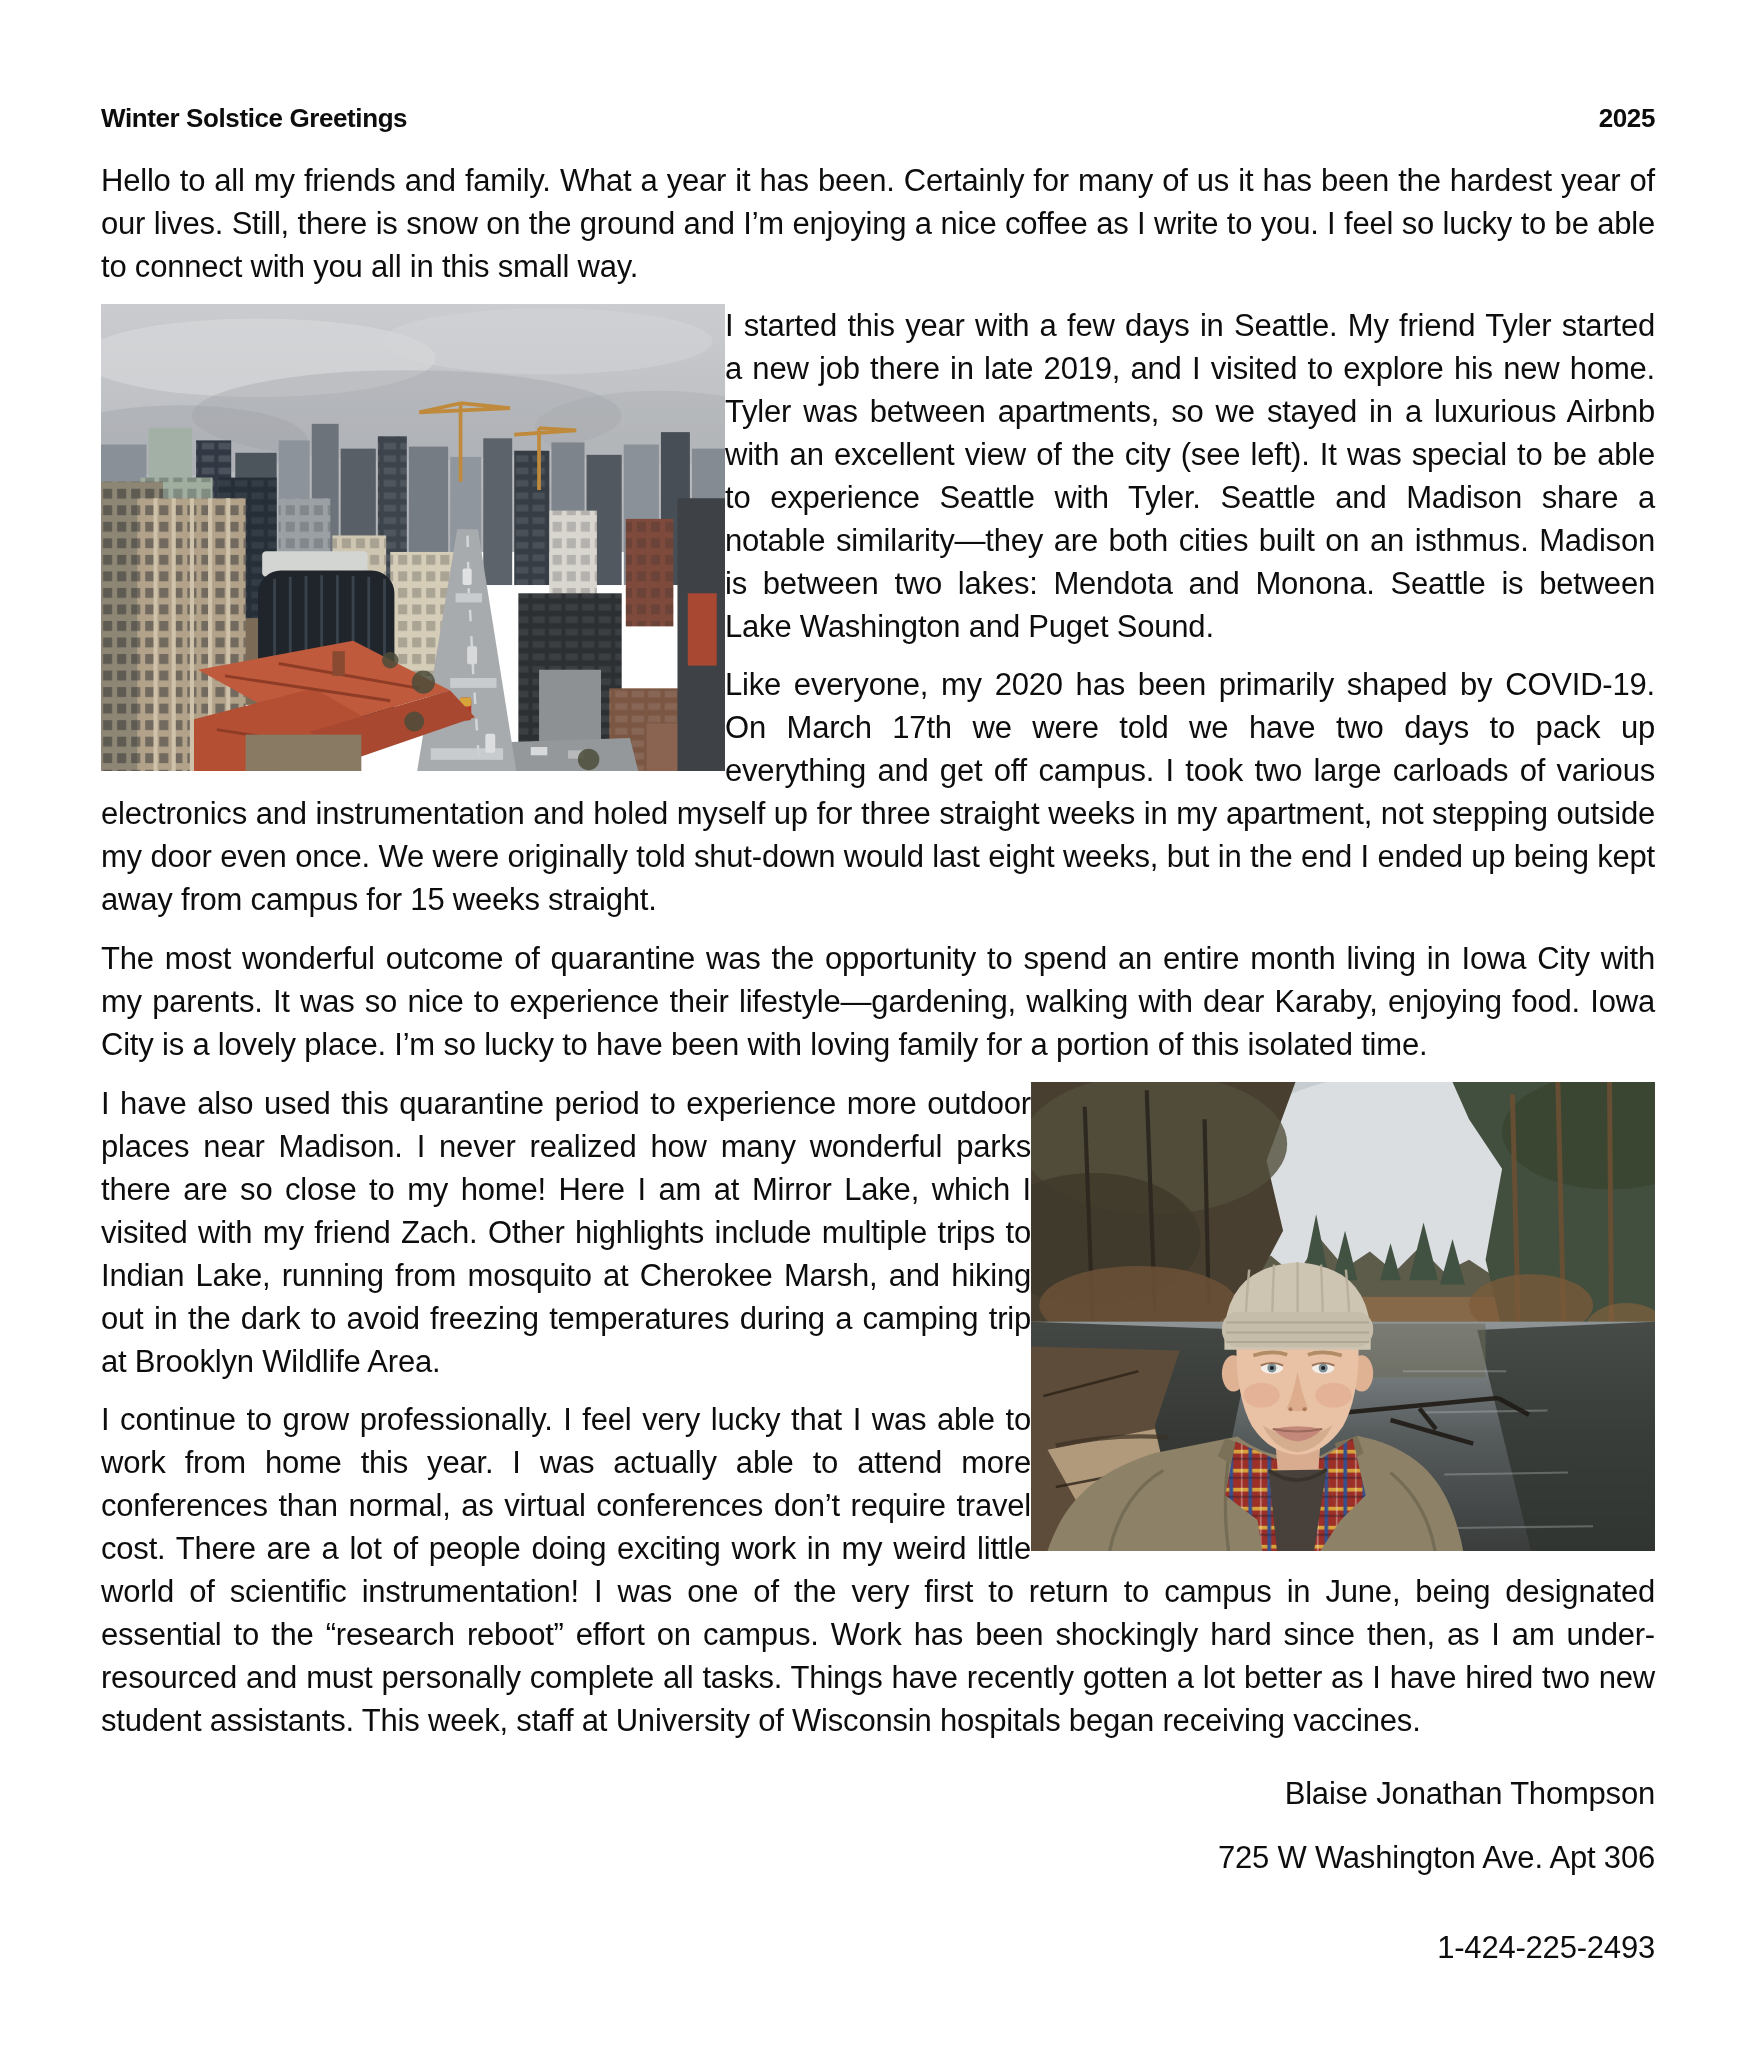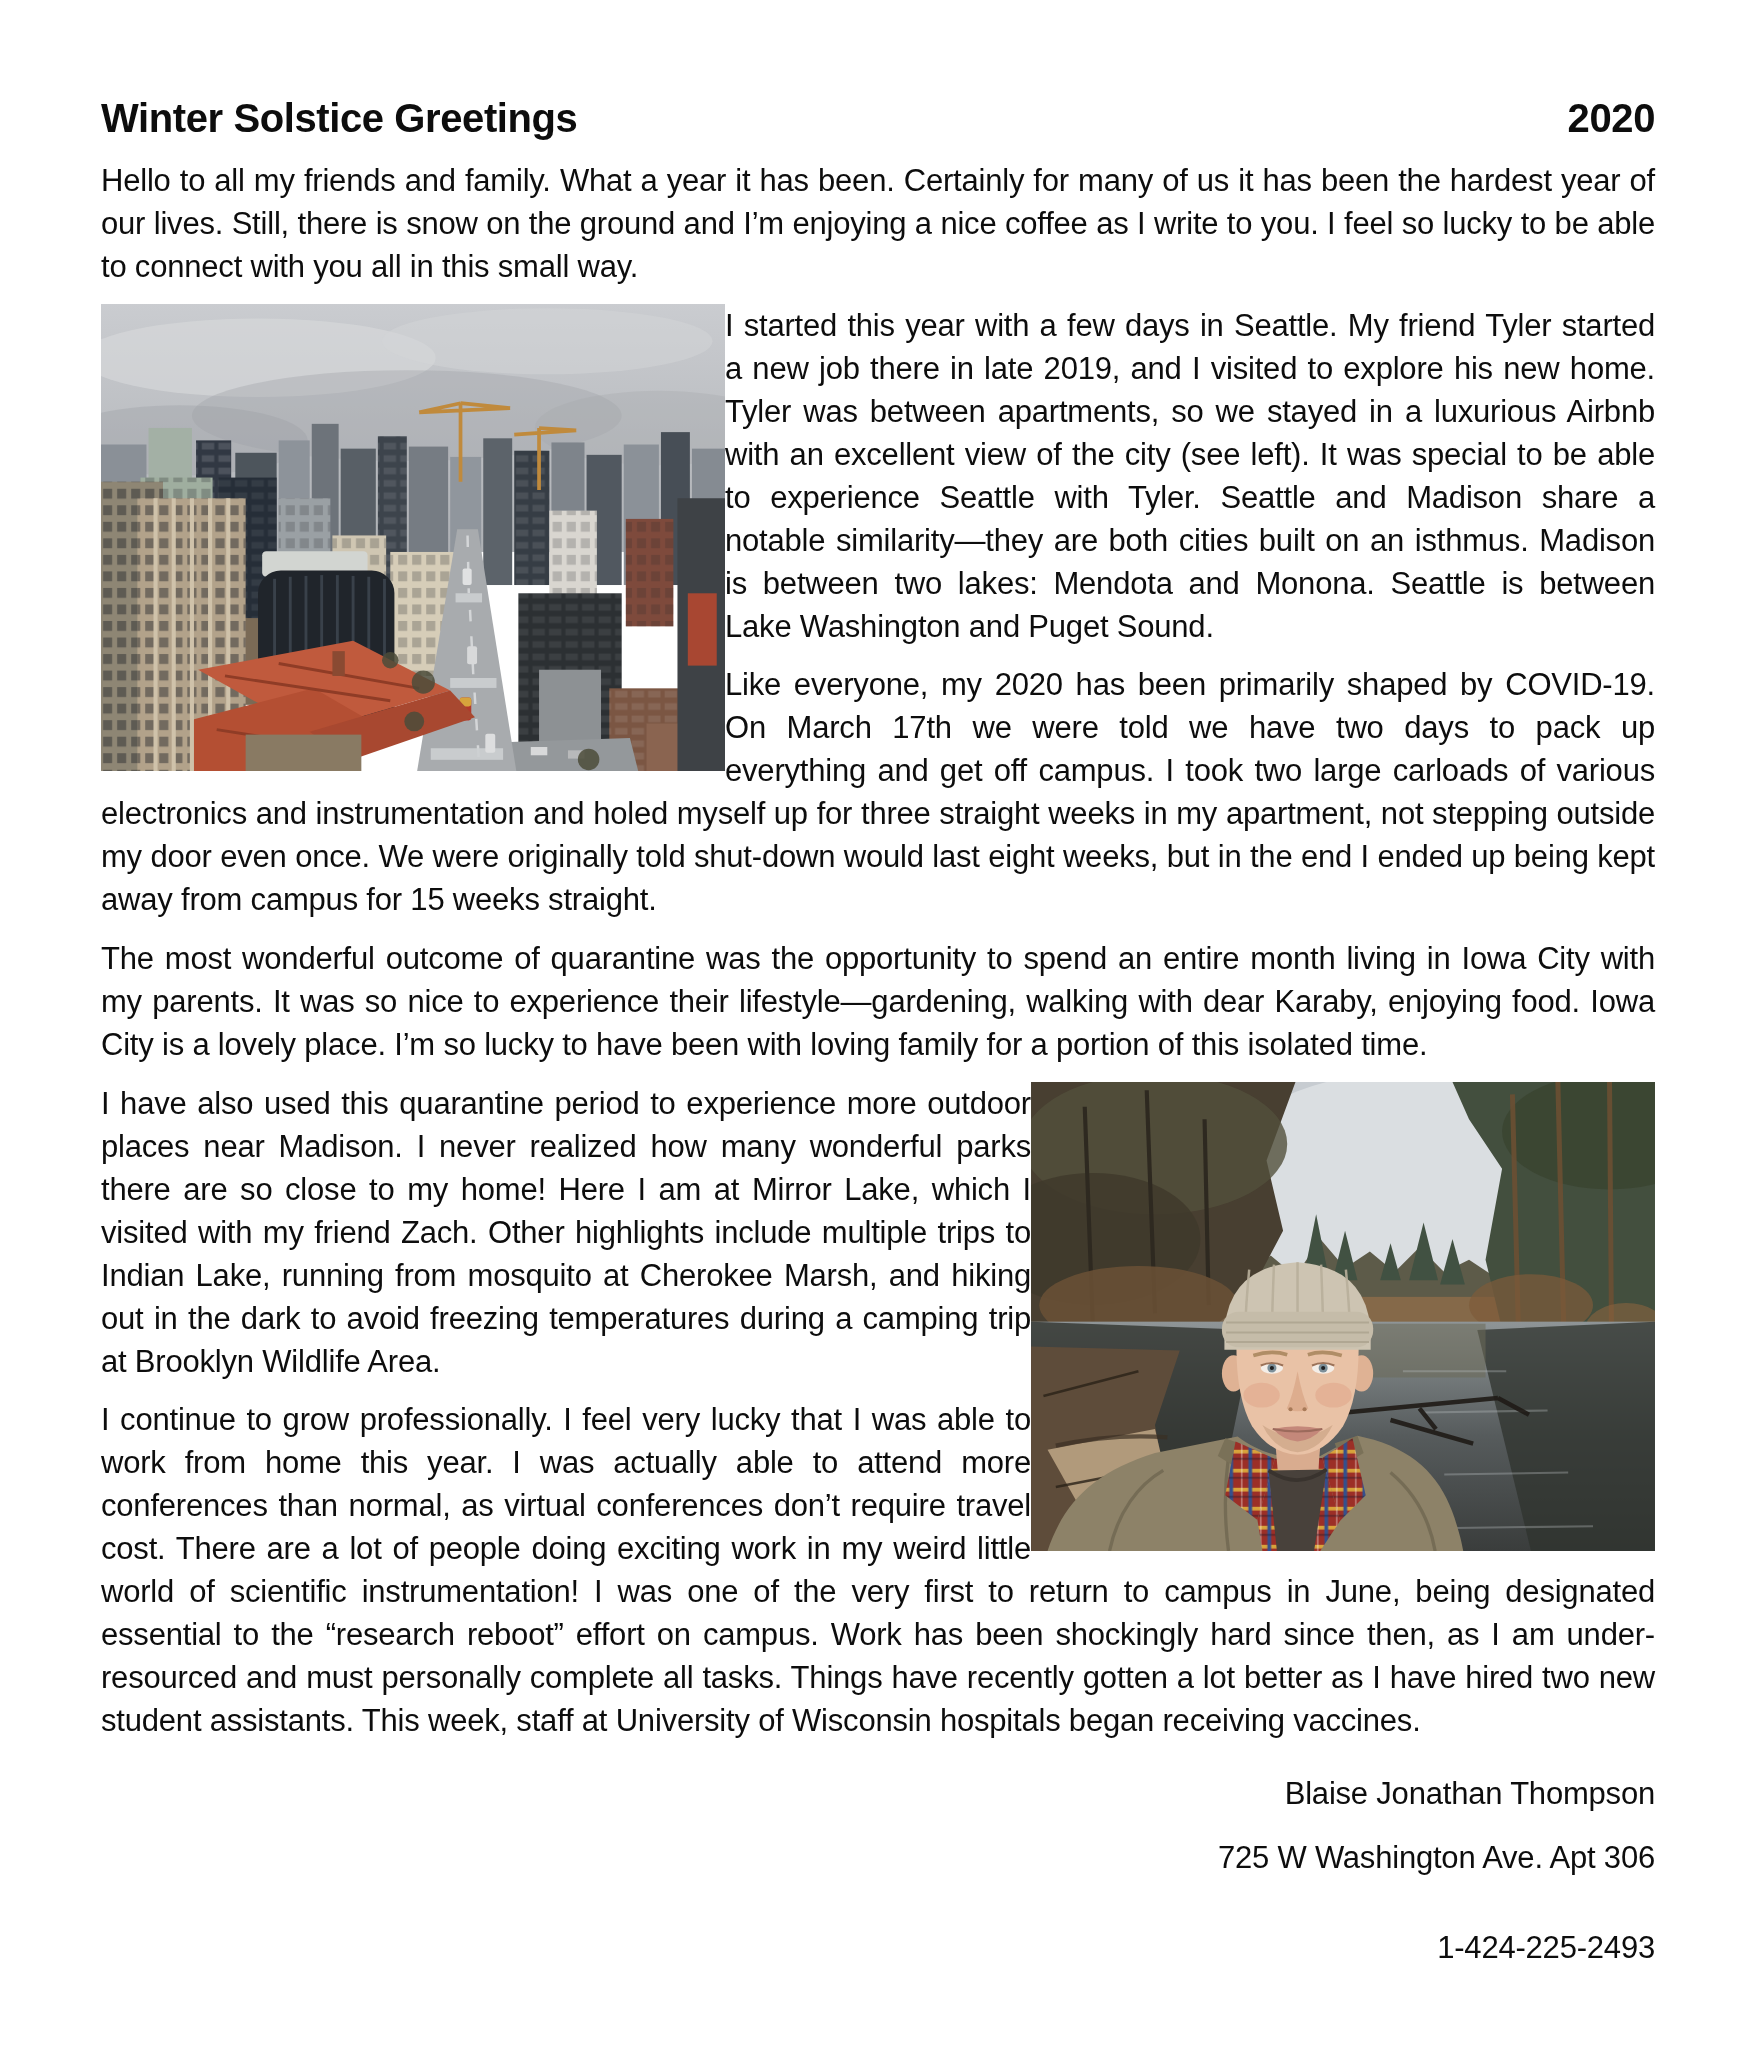--- a/index.html
+++ b/index.html
@@ -14,21 +14,21 @@
     font-size:31px;
     line-height:43px;
     letter-spacing:-0.2px;
     overflow:hidden;
   }
   .titlebar{
     display:flex;justify-content:space-between;align-items:baseline;
     margin:0 0 19px 0;
   }
   .title,.year{
-    font-weight:bold;font-size:40px;line-height:43px;letter-spacing:-0.4px;
+    font-weight:bold;font-size:26px;line-height:43px;letter-spacing:-0.4px;
   }
   p.body-par{margin:0 0 15.7px 0;text-align:justify;}
   figure.photo{margin:0;padding:0;display:block;}
   figure.photo svg{display:block;}
   .photo-seattle{
     float:left;width:624px;height:467px;
     margin:3.3px 23px 108px 0;
   }
   .photo-mirror{
     float:right;width:624px;height:469px;
@@ -38,21 +38,21 @@
   .sig-name{margin-bottom:21px;}
   .sig-address{margin-bottom:47px;}
 </style>
 </head>
 <body>
 
 <div class="page">
 
   <header class="titlebar">
     <div class="title">Winter Solstice Greetings</div>
-    <div class="year">2020</div>
+    <div class="year">2025</div>
   </header>
 
   <p class="body-par">Hello to all my friends and family.  What a year it has been.  Certainly for many of us it has been the hardest year of our lives.  Still, there is snow on the ground and I’m enjoying a nice coffee as I write to you.  I feel so lucky to be able to connect with you all in this small way.</p>
 
   <figure class="photo photo-seattle" role="img" aria-label="Aerial daytime view of downtown Seattle under an overcast sky: skyscrapers, construction cranes, red tiled roofs in the foreground, and a street receding toward the skyline">
     <svg viewBox="0 0 1510 1130" width="624" height="467">
       <defs>
         <linearGradient id="skyg" x1="0" y1="0" x2="0" y2="1">
           <stop offset="0" stop-color="#caccd0"></stop>
             <stop offset="1" stop-color="#aeb1b5"></stop>

